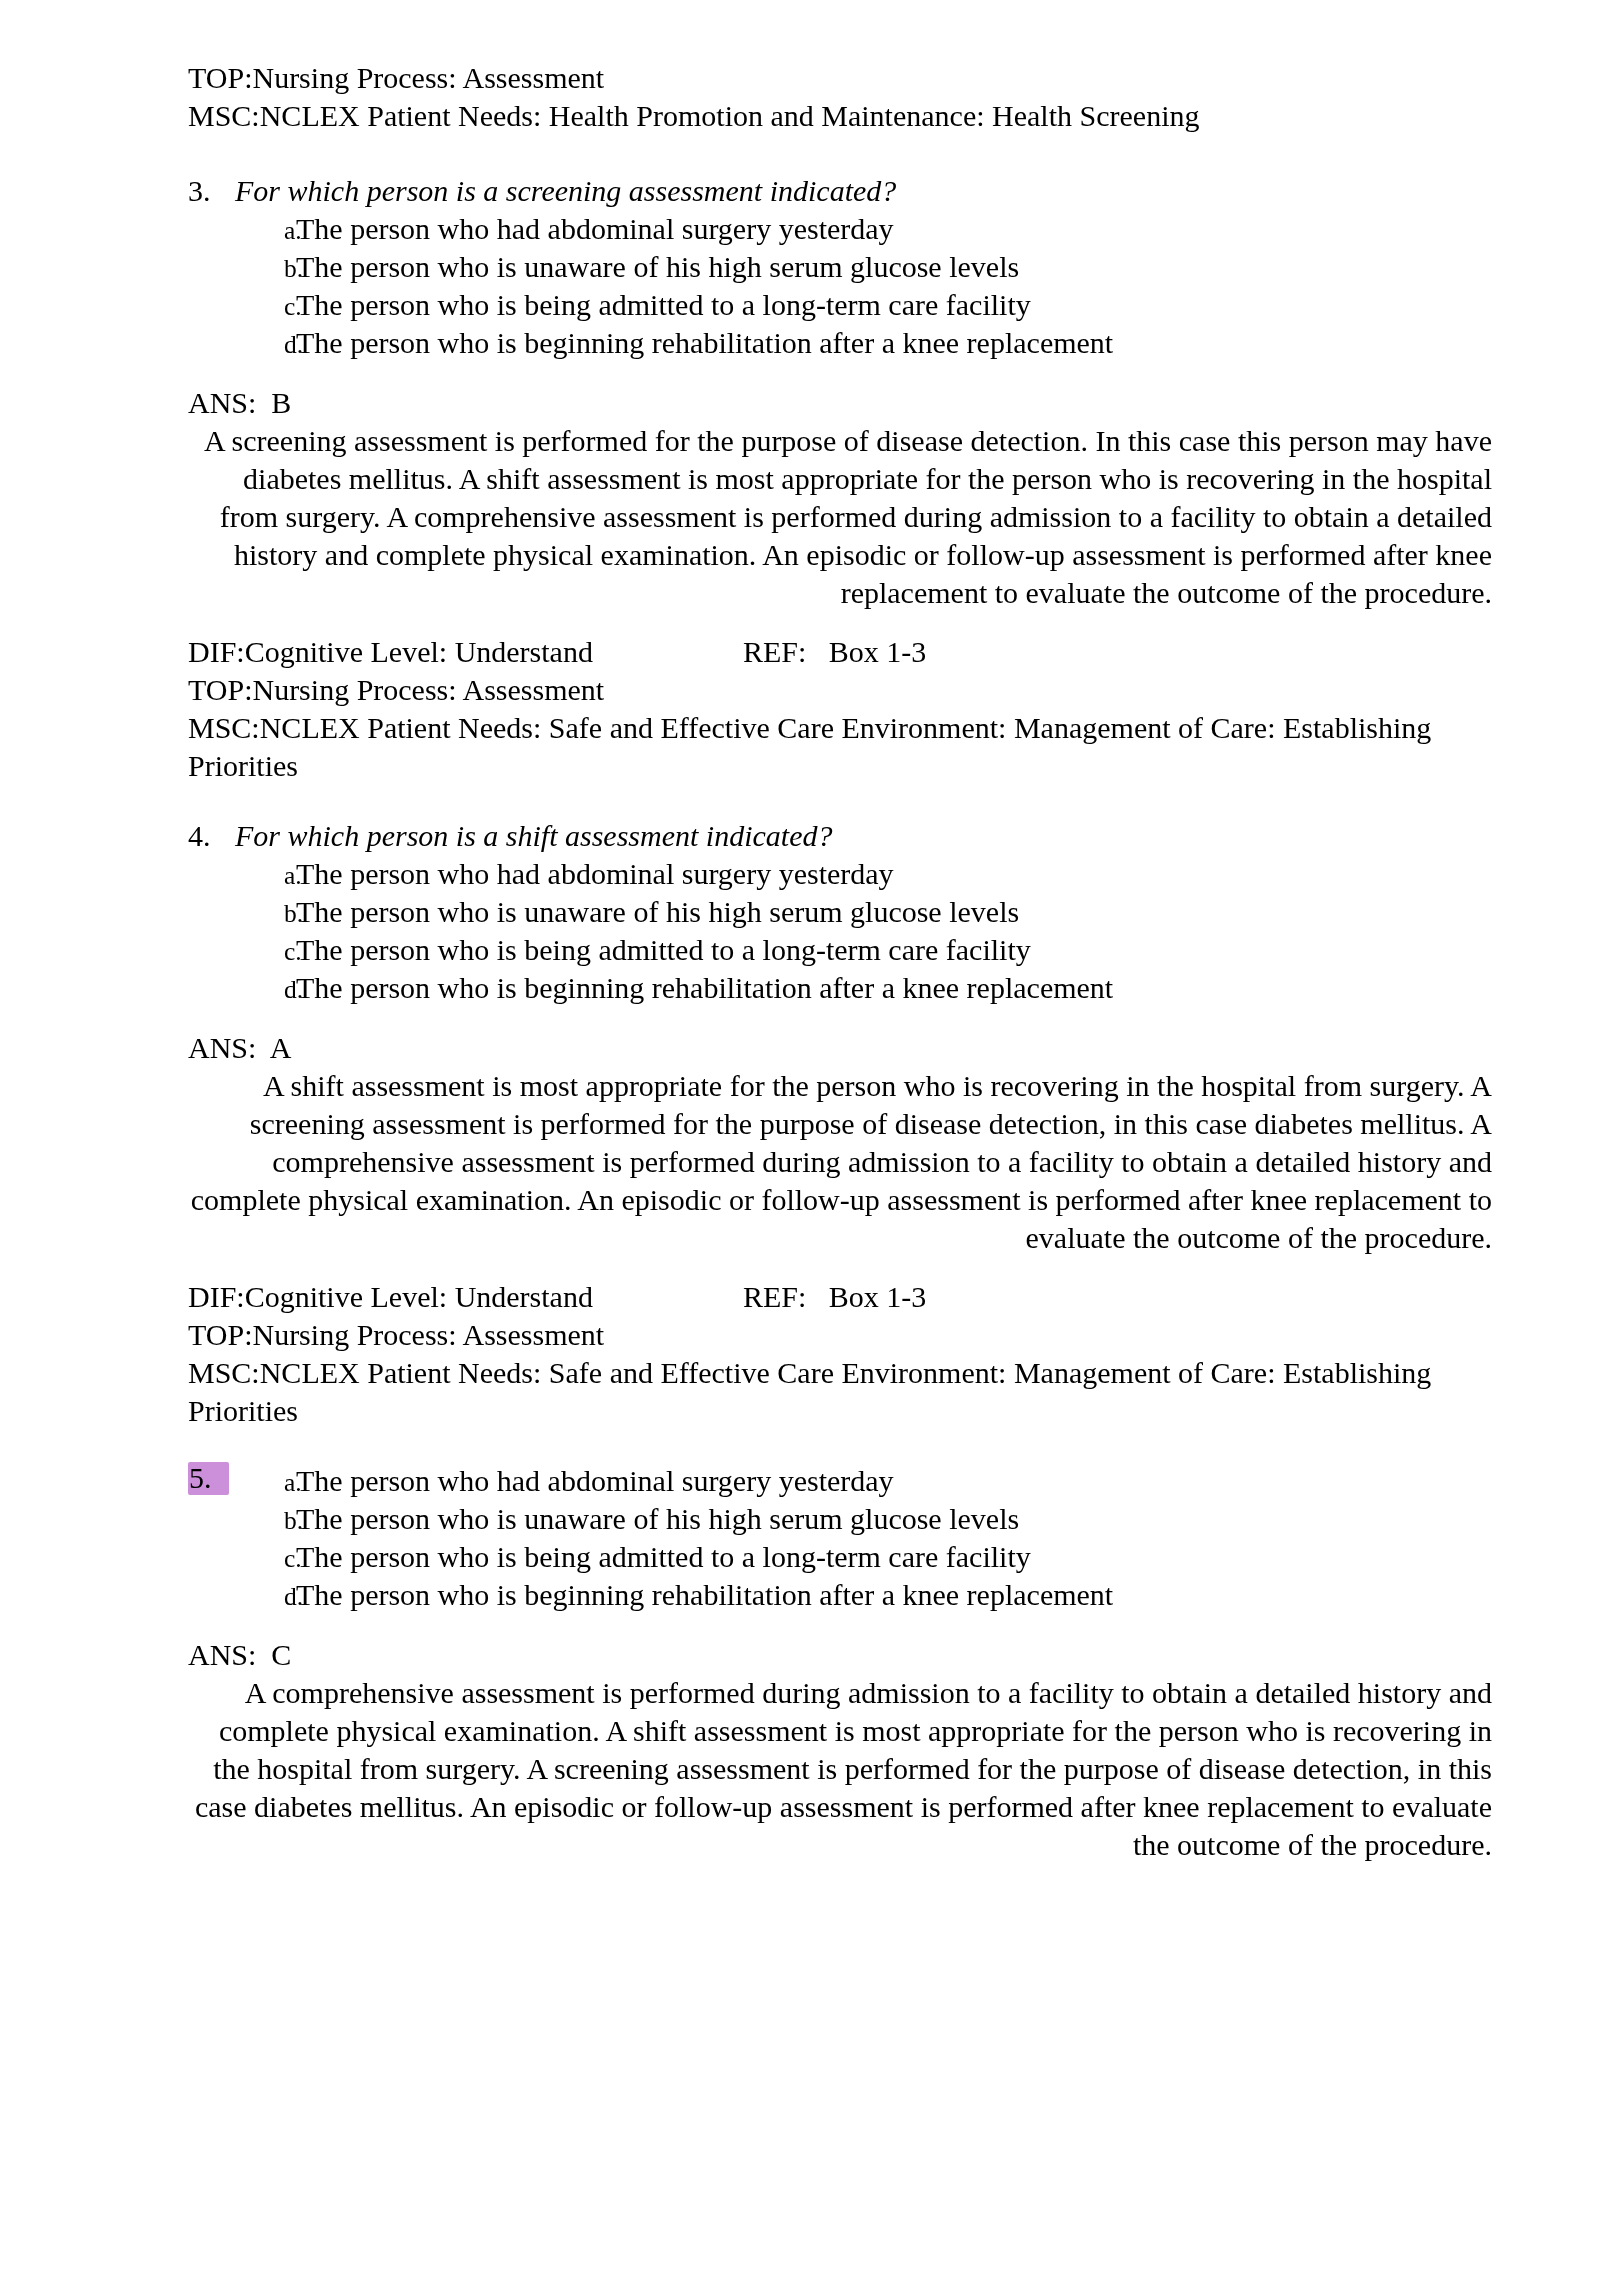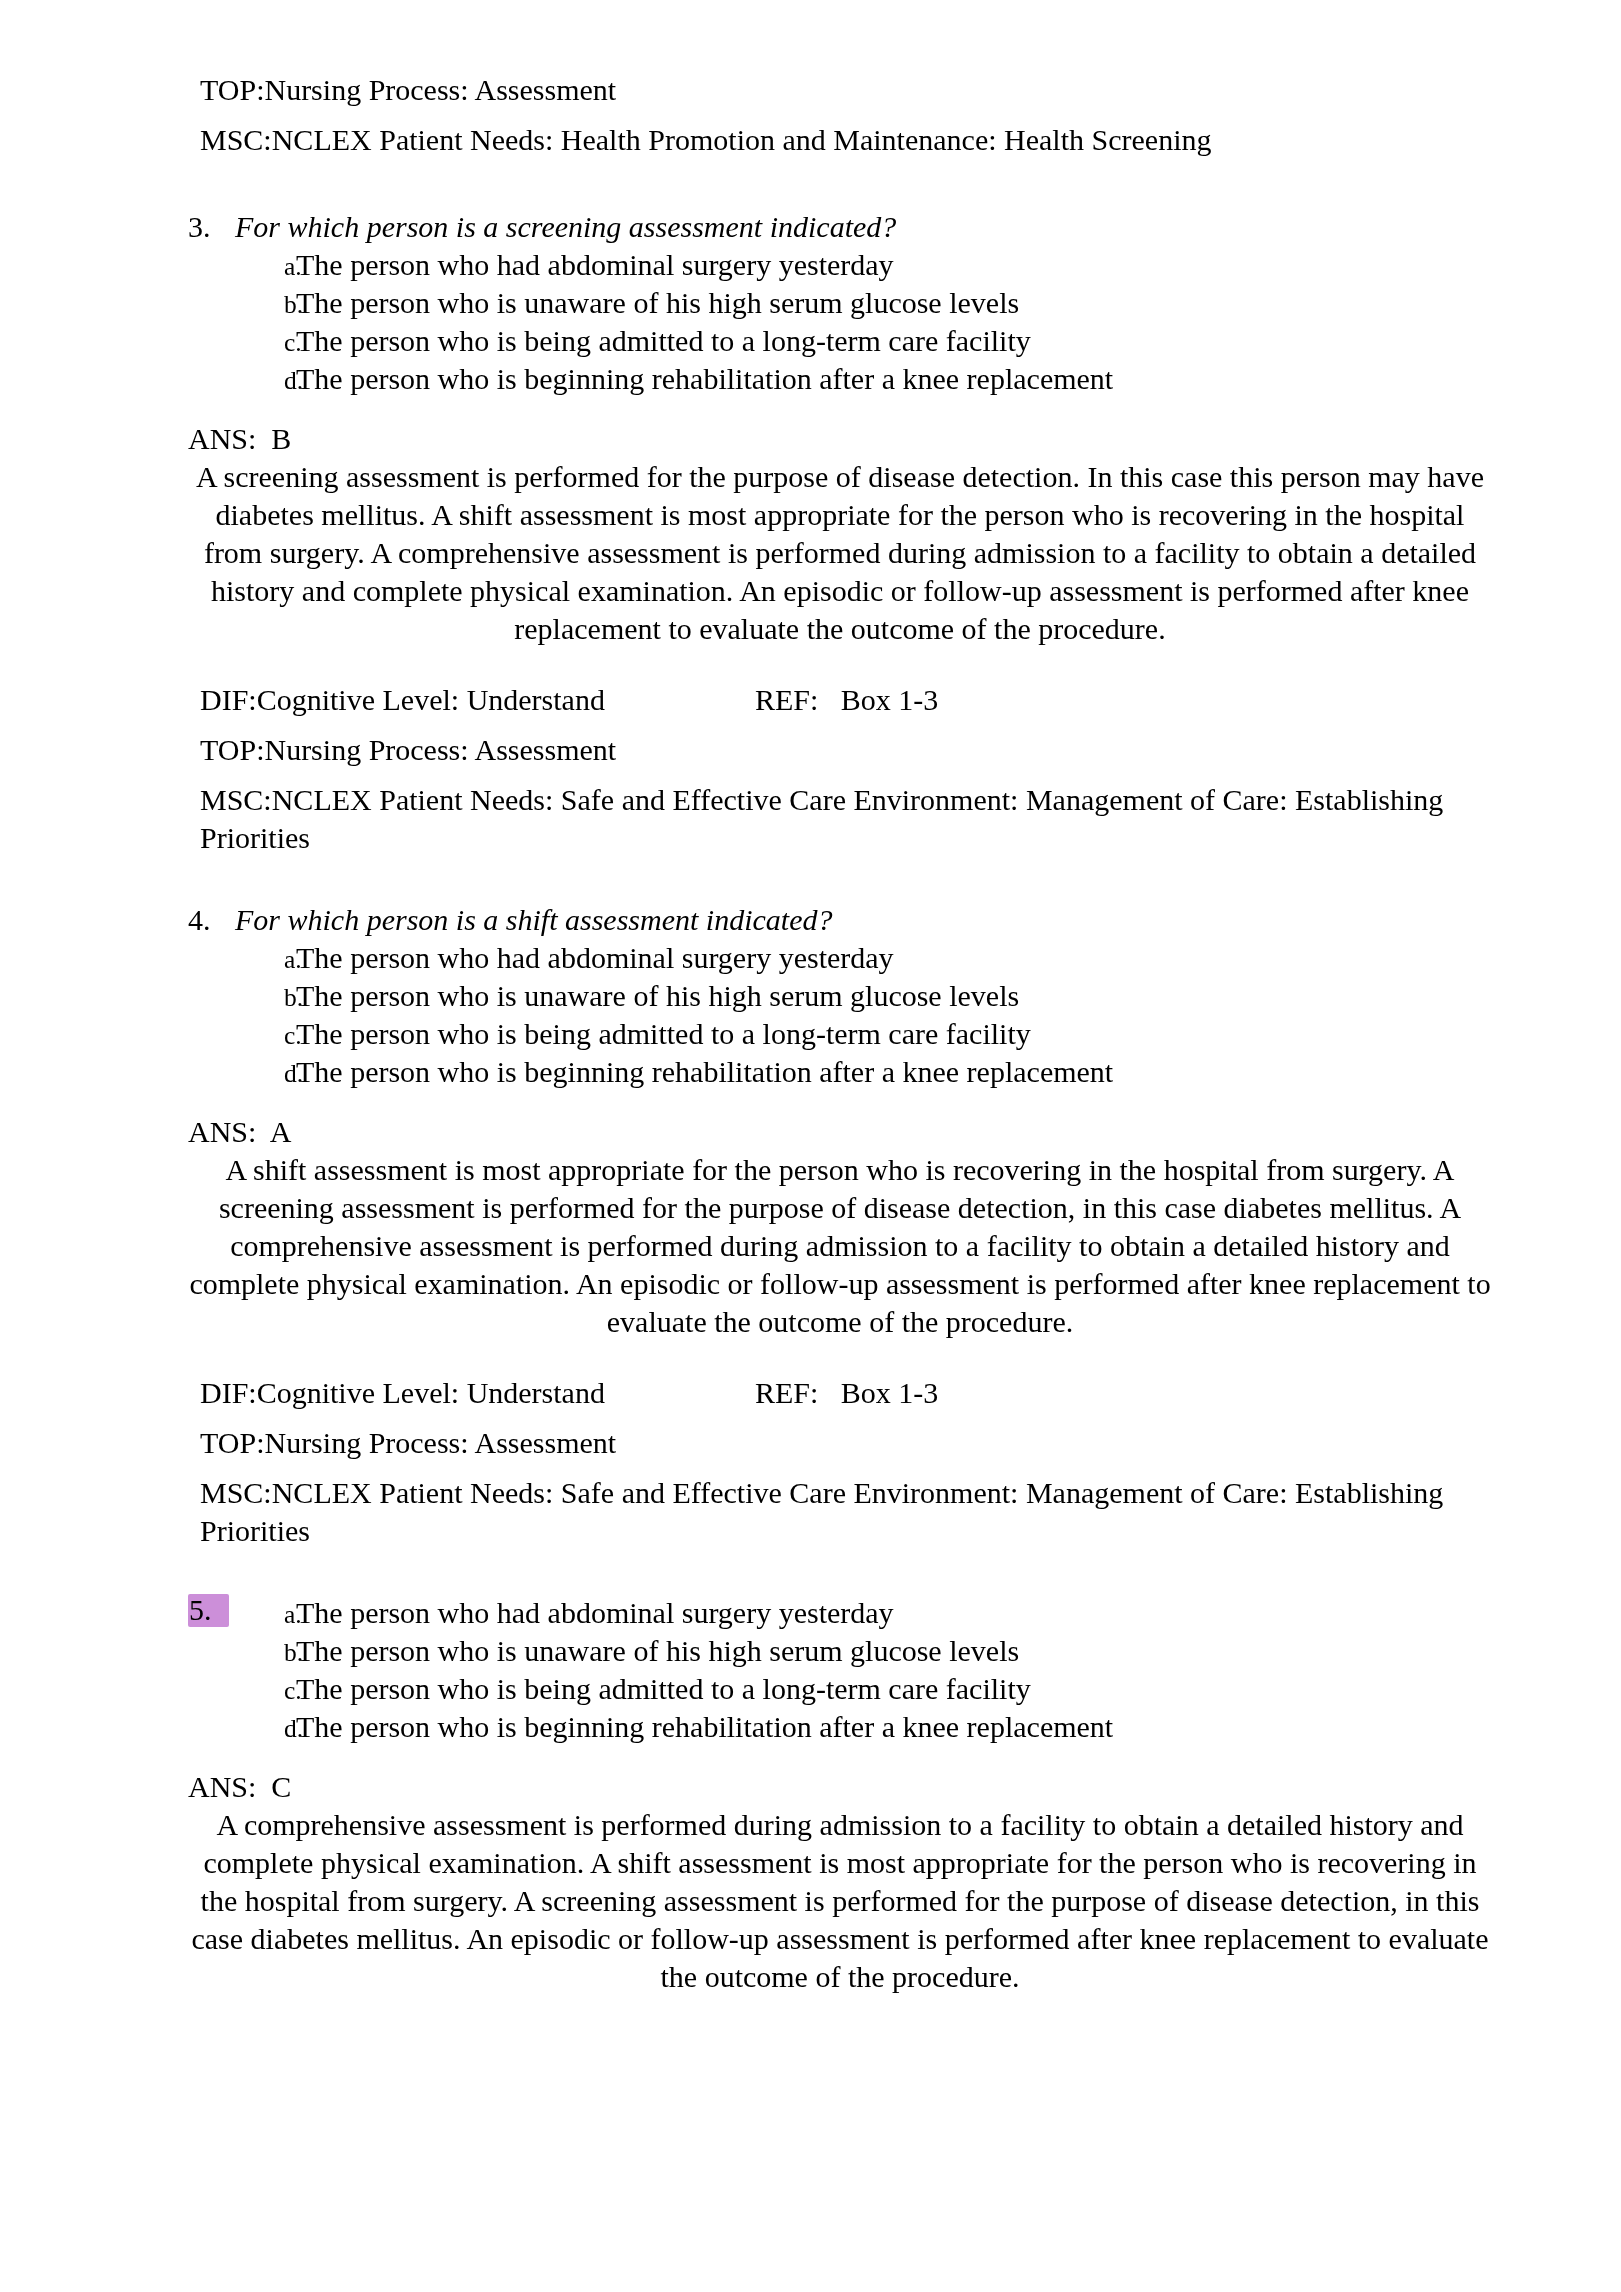--- a/index.html
+++ b/index.html
@@ -25,21 +25,21 @@
     font-size: 30px;
     line-height: 38px;
   }
 
   
   .meta-block {
     margin: 0;
   }
   .meta-line {
     white-space: pre;
-    margin: 12px;
+    margin: 0;
   }
   .meta-line.wrap {
     white-space: normal;
   }
 
   .spacer-lg { height: 37px; }
   .spacer-md { height: 32px; }
   .spacer-sm { height: 21.6px; }
 
   
@@ -92,21 +92,21 @@
     display: inline;
   }
 
   .ans-line {
     white-space: pre;
     margin: 0;
     font-family: Liberation Serif, serif;
   }
   .rationale {
     margin: 0;
-    text-align: center;
+    text-align: right;
   }
 </style>
 </head>
 <body>
 
 <div class="page">
   <div class="doc">
 
     <div class="meta-block">
       <div class="meta-line">TOP:Nursing Process: Assessment</div>

